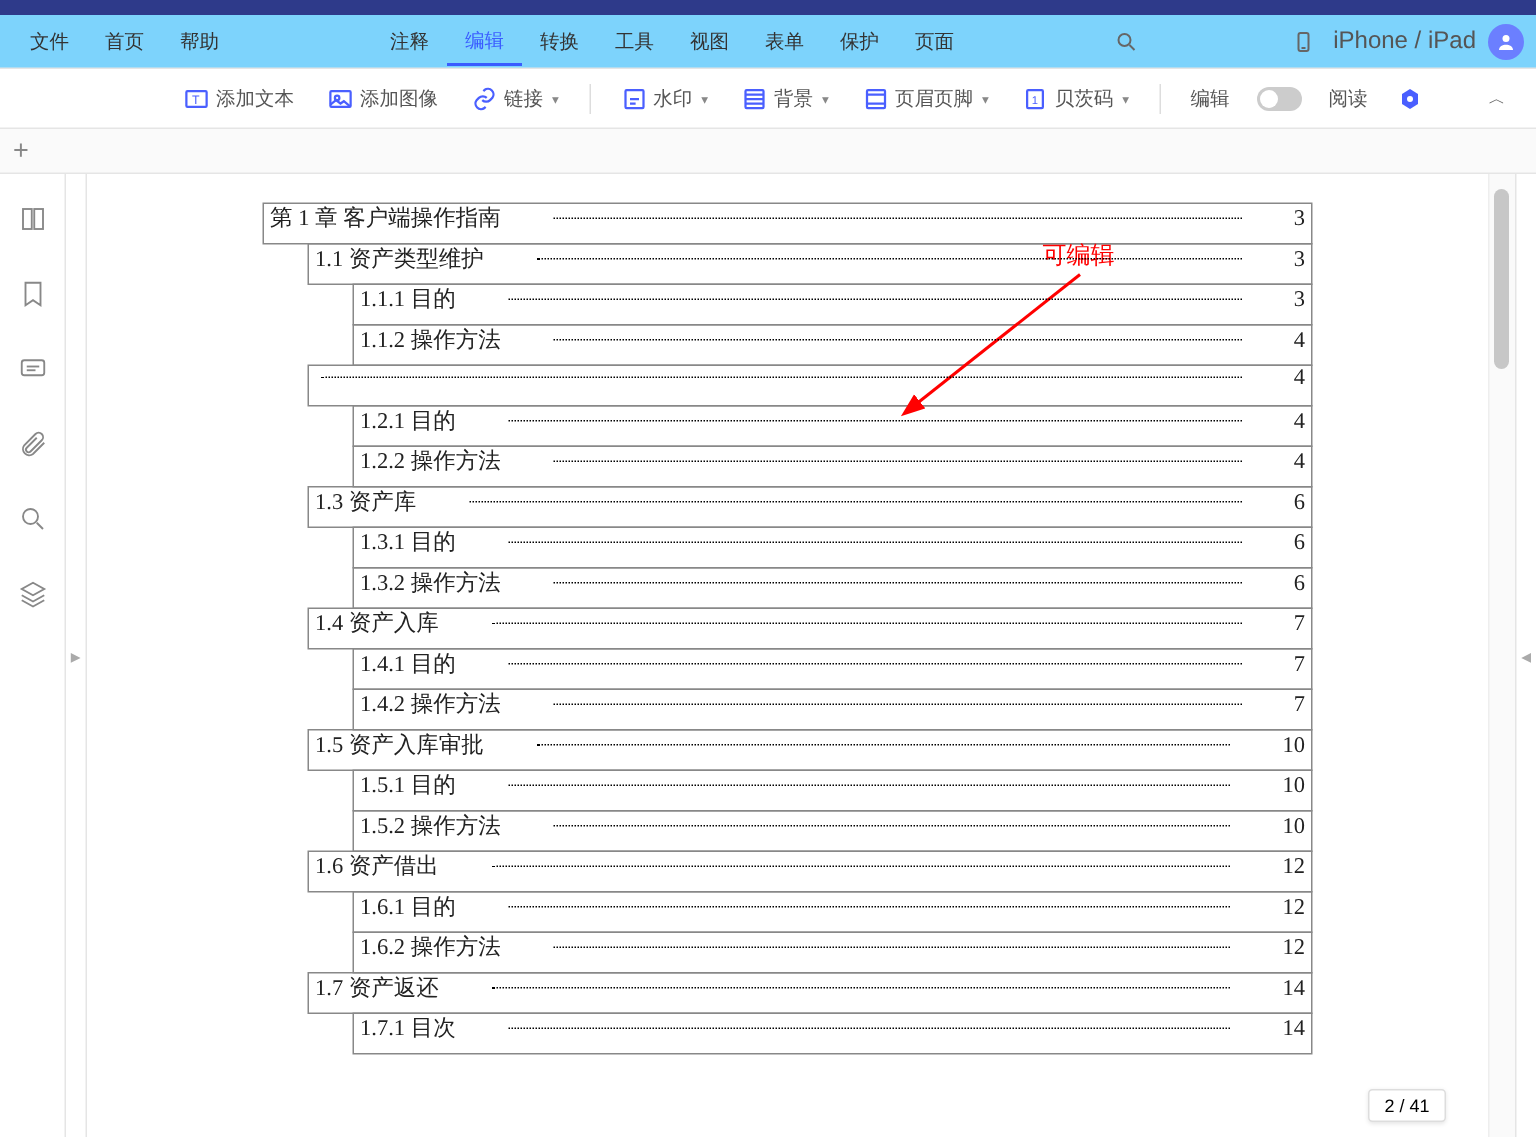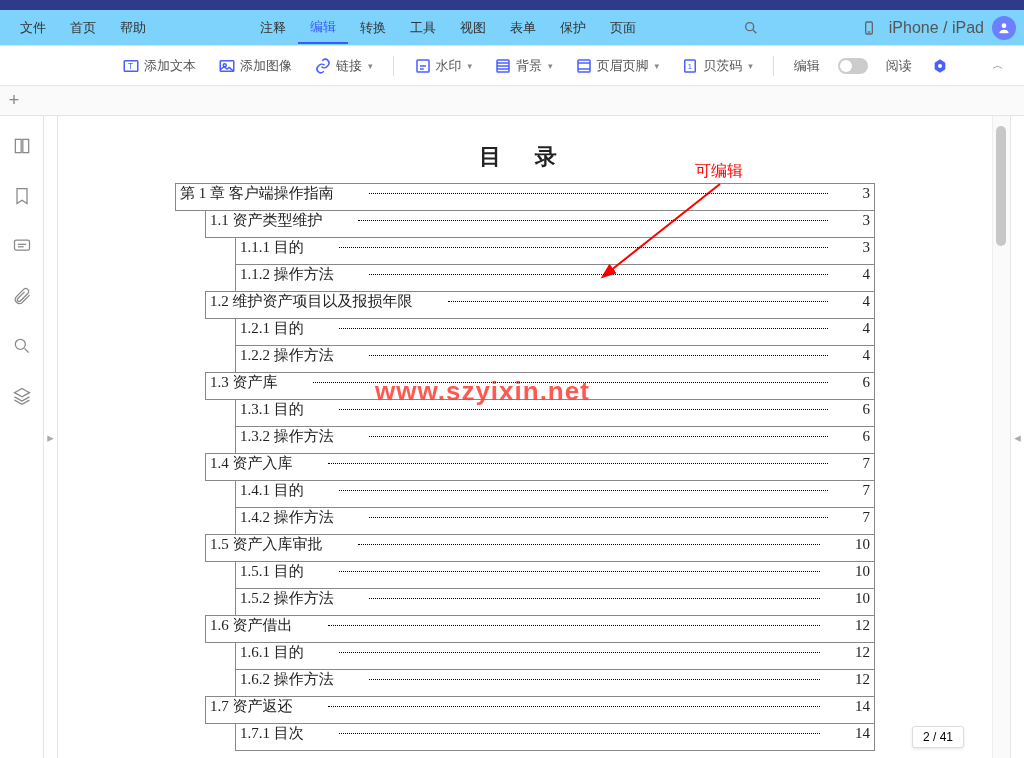--- a/index.html
+++ b/index.html
@@ -230,23 +230,21 @@
     <div class="page">
       <div class="annot-text" style="left:520px;top:25px;">可编辑</div>
       <svg class="annot-arrow" style="left:420px;top:40px;" width="140" height="110">
         <defs>
             <marker id="ah" markerWidth="10" markerHeight="10" refX="2" refY="3" orient="auto">
               <path d="M0,0 L0,6 L8,3 z" fill="#ff0000"></path>
             </marker>
           </defs>
         <line x1="125" y1="8" x2="15" y2="95" stroke="#ff0000" stroke-width="2" marker-end="url(#ah)"></line>
       </svg>
-      <div class="watermark" style="left:200px;top:240px;">www.szyixin.net</div>
-
-      <div class="toc-title">目 录</div>
+
       <div class="toc" id="toc-container">
           <div class="toc-row ind-0">
             <span class="lead">第 1 章 客户端操作指南</span>
             <span class="dots"></span>
             <span class="pg">3</span>
           </div>
           <div class="toc-row ind-1">
             <span class="lead">1.1 资产类型维护</span>
             <span class="dots"></span>
             <span class="pg">3</span>
@@ -255,21 +253,20 @@
             <span class="lead">1.1.1 目的</span>
             <span class="dots"></span>
             <span class="pg">3</span>
           </div>
           <div class="toc-row ind-2">
             <span class="lead">1.1.2 操作方法</span>
             <span class="dots"></span>
             <span class="pg">4</span>
           </div>
           <div class="toc-row ind-1">
-            <span class="lead">1.2 维护资产项目以及报损年限</span>
             <span class="dots"></span>
             <span class="pg">4</span>
           </div>
           <div class="toc-row ind-2">
             <span class="lead">1.2.1 目的</span>
             <span class="dots"></span>
             <span class="pg">4</span>
           </div>
           <div class="toc-row ind-2">
             <span class="lead">1.2.2 操作方法</span>

